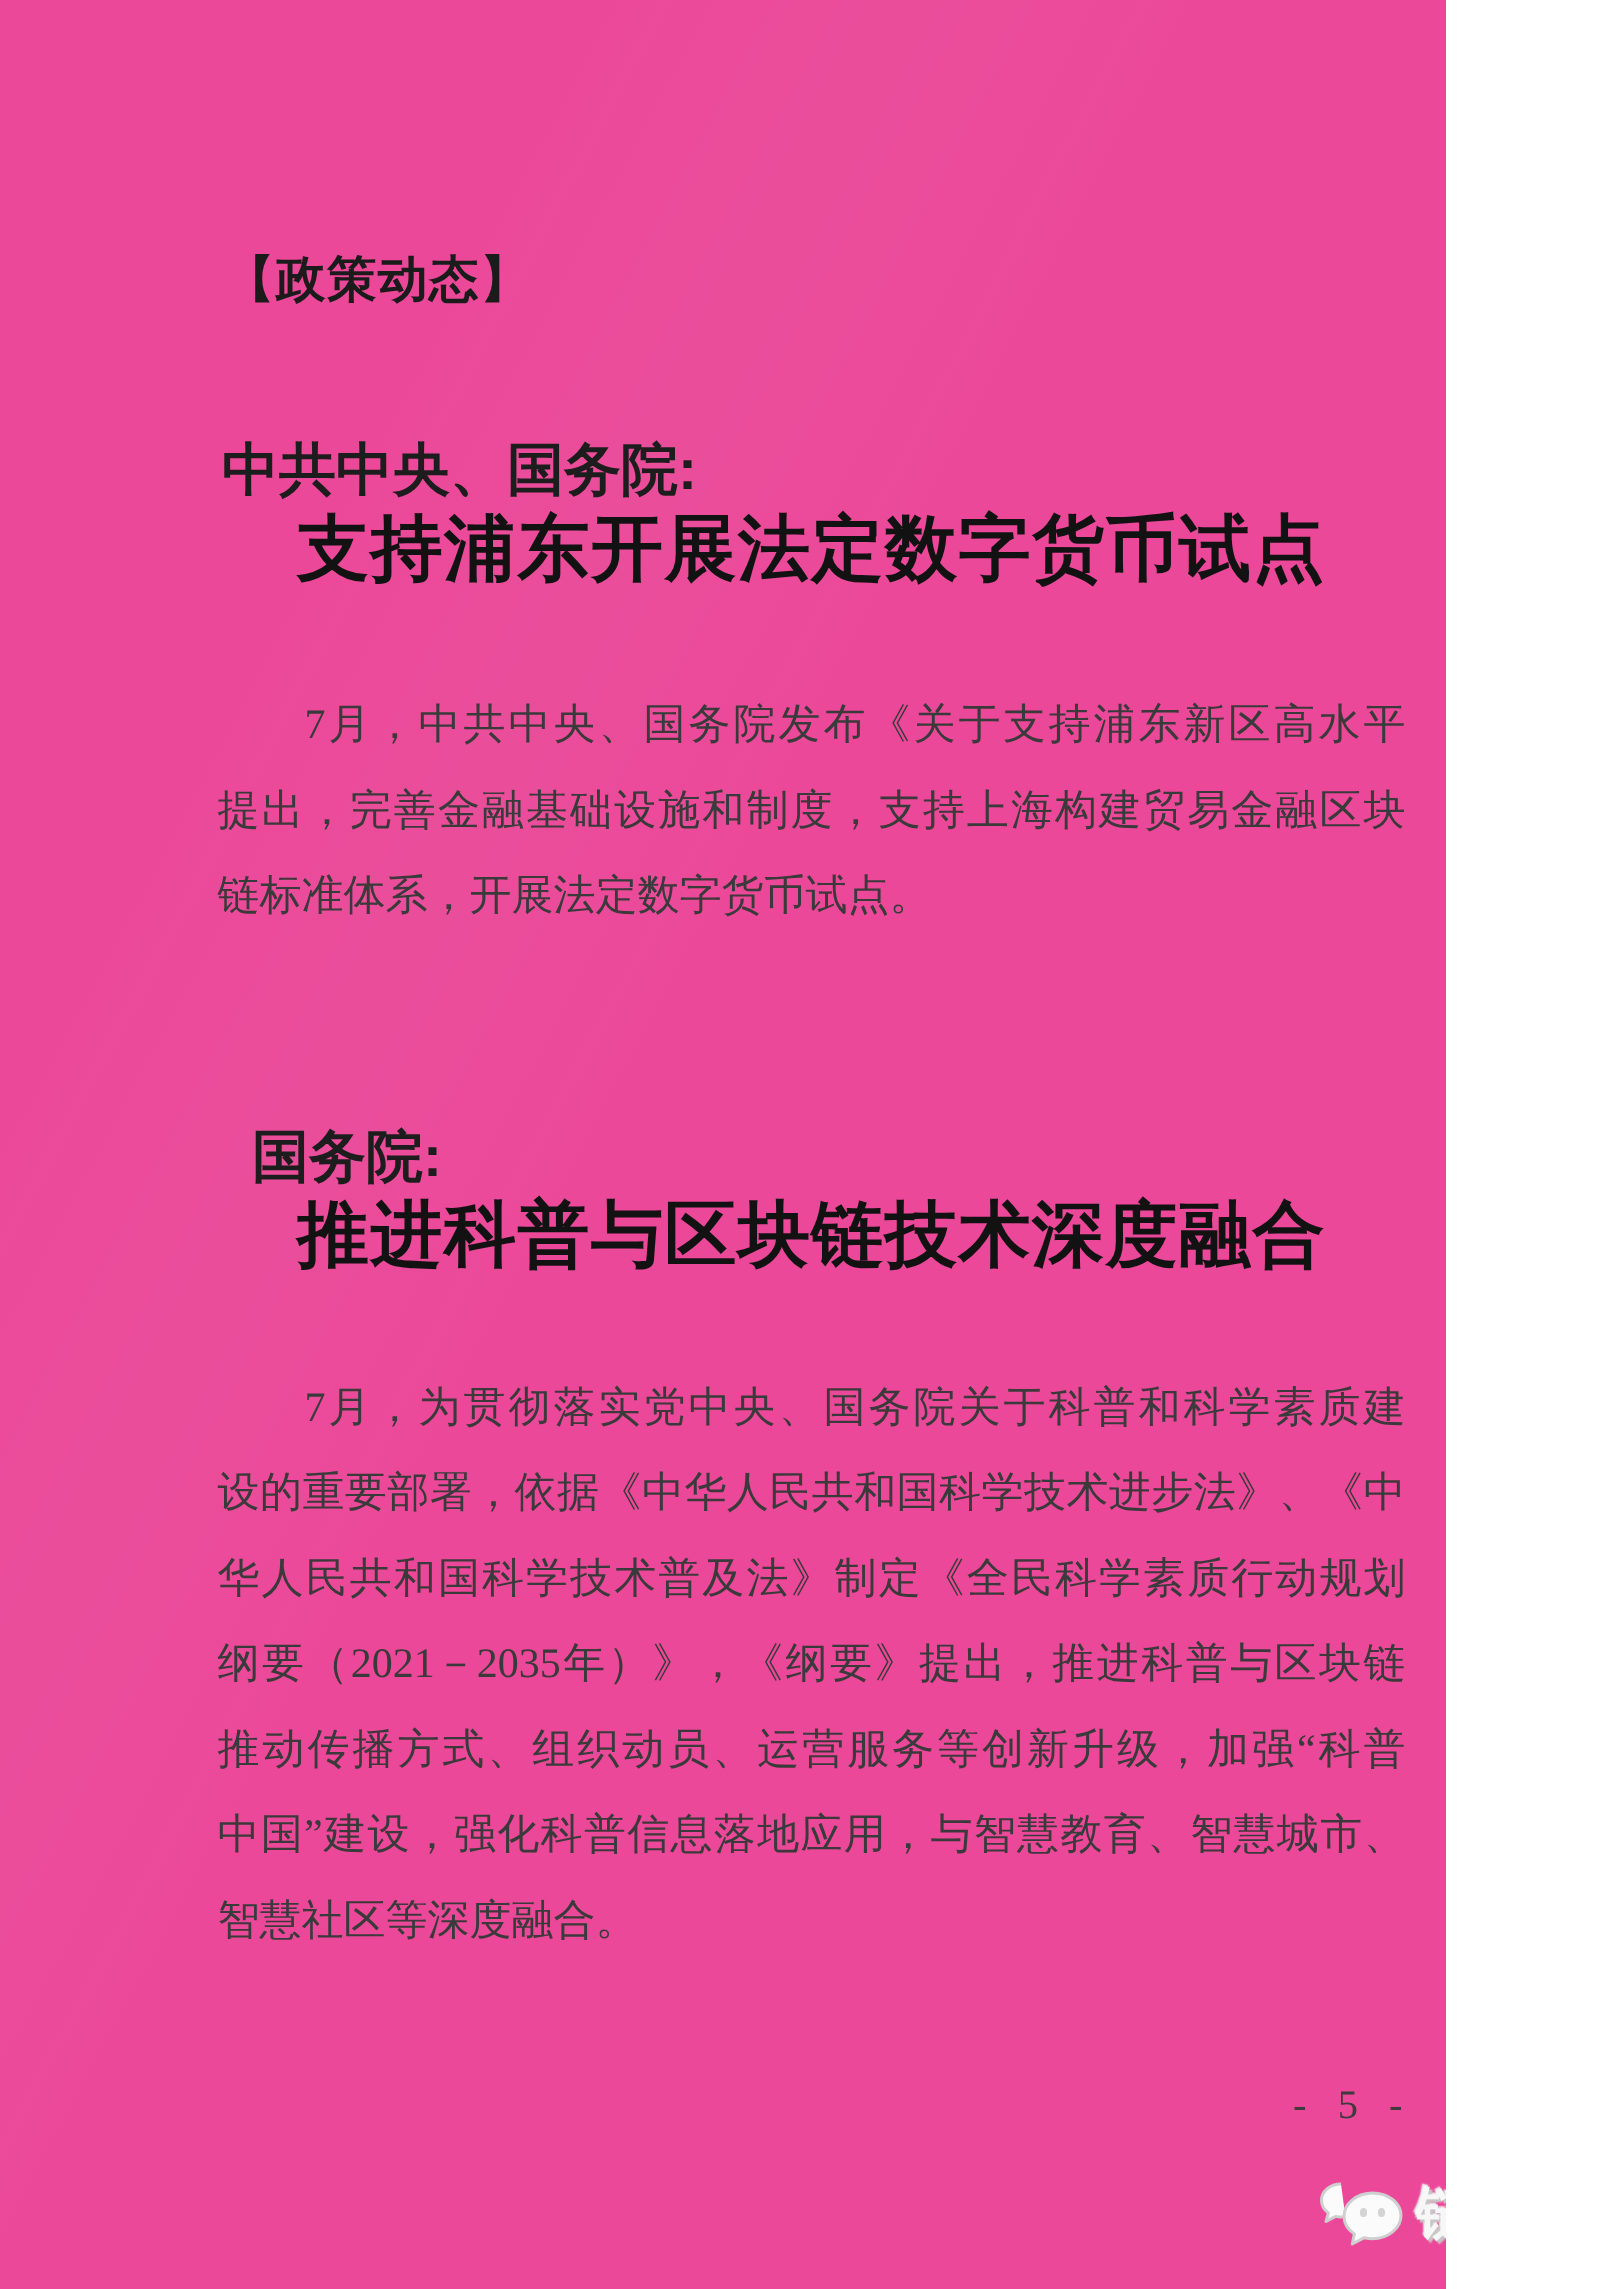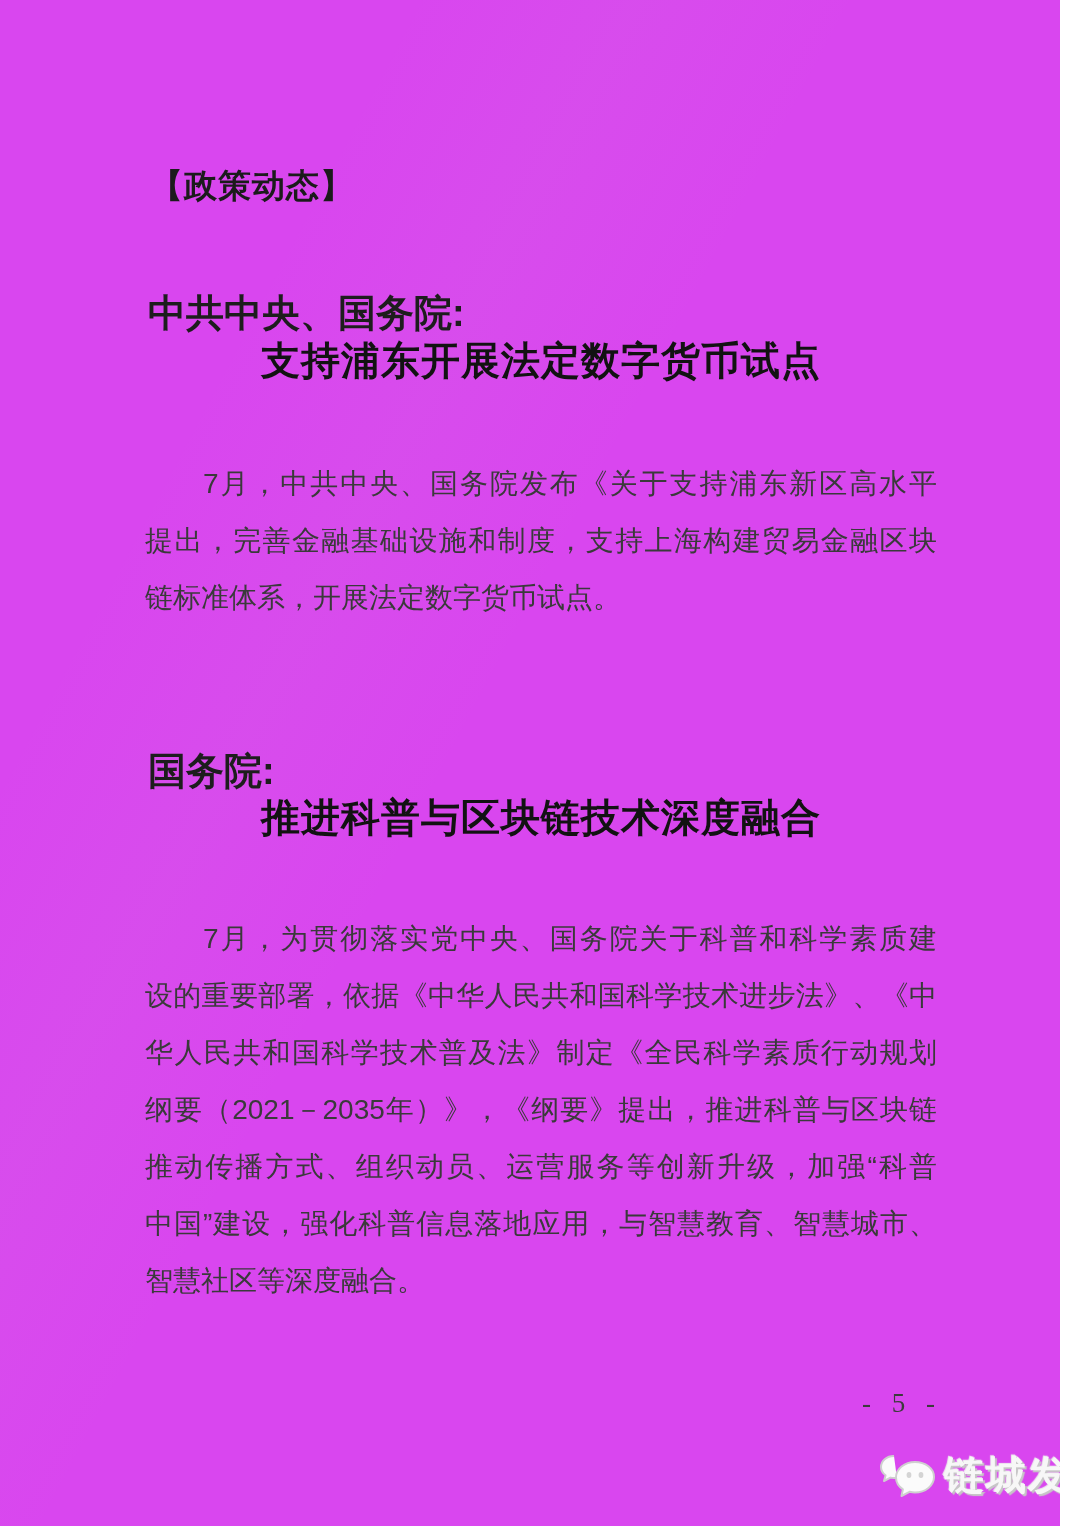--- a/index.html
+++ b/index.html
@@ -2,23 +2,23 @@
 <html><head>
 <meta charset="utf-8">
 <style>
   html, body {
     margin: 0;
     padding: 0;
     background: #ffffff;
   }
   .page {
     position: relative;
-    width: 1060px;
+    width: 964px;
     height: 1526px;
-    background: #d946ef;
+    background: #ec4899;
     overflow: hidden;
     font-family: "Liberation Serif", serif;
   }
   
   .scan-streak {
     position: absolute;
     left: 0; top: 0;
     width: 100%; height: 100%;
     background: linear-gradient(118deg,
       rgba(255,255,255,0) 22%,
@@ -38,29 +38,29 @@
   }
   .article-source {
     position: absolute;
     left: 148px;
     font-family: "Liberation Sans", sans-serif;
     font-weight: bold;
     font-size: 38px;
     color: #1d1d1d;
   }
   .source-1 { top: 288px; }
-  .source-2 { top: 746px; }
+  .source-2 { top: 746px; margin-left: 20px; }
   .article-title {
     position: absolute;
     left: 145px;
     width: 792px;
     text-align: center;
     font-family: "Liberation Serif", serif;
     font-weight: bold;
-    font-size: 39px;
+    font-size: 48px;
     color: #121212;
     letter-spacing: 1px;
   }
   .title-1 { top: 334px; }
   .title-2 { top: 791px; }
   .article-body {
     position: absolute;
     left: 145px;
     width: 792px;
     color: #333333;
@@ -68,21 +68,21 @@
   .body-1 { top: 455px; }
   .body-2 { top: 910px; }
   .body-line {
     font-size: 28px;
     line-height: 57px;
     height: 57px;
     color: #3a3a3a;
     text-align: justify;
     text-align-last: justify;
     white-space: nowrap;
-    font-family: Liberation Sans, sans-serif;
+    font-family: Liberation Serif, serif;
   }
   .body-line.first { text-indent: 58px; }
   .body-line.last  { text-align-last: left; }
   .page-number {
     position: absolute;
     left: 145px;
     top: 1388px;
     width: 792px;
     text-align: right;
     font-size: 27px;

